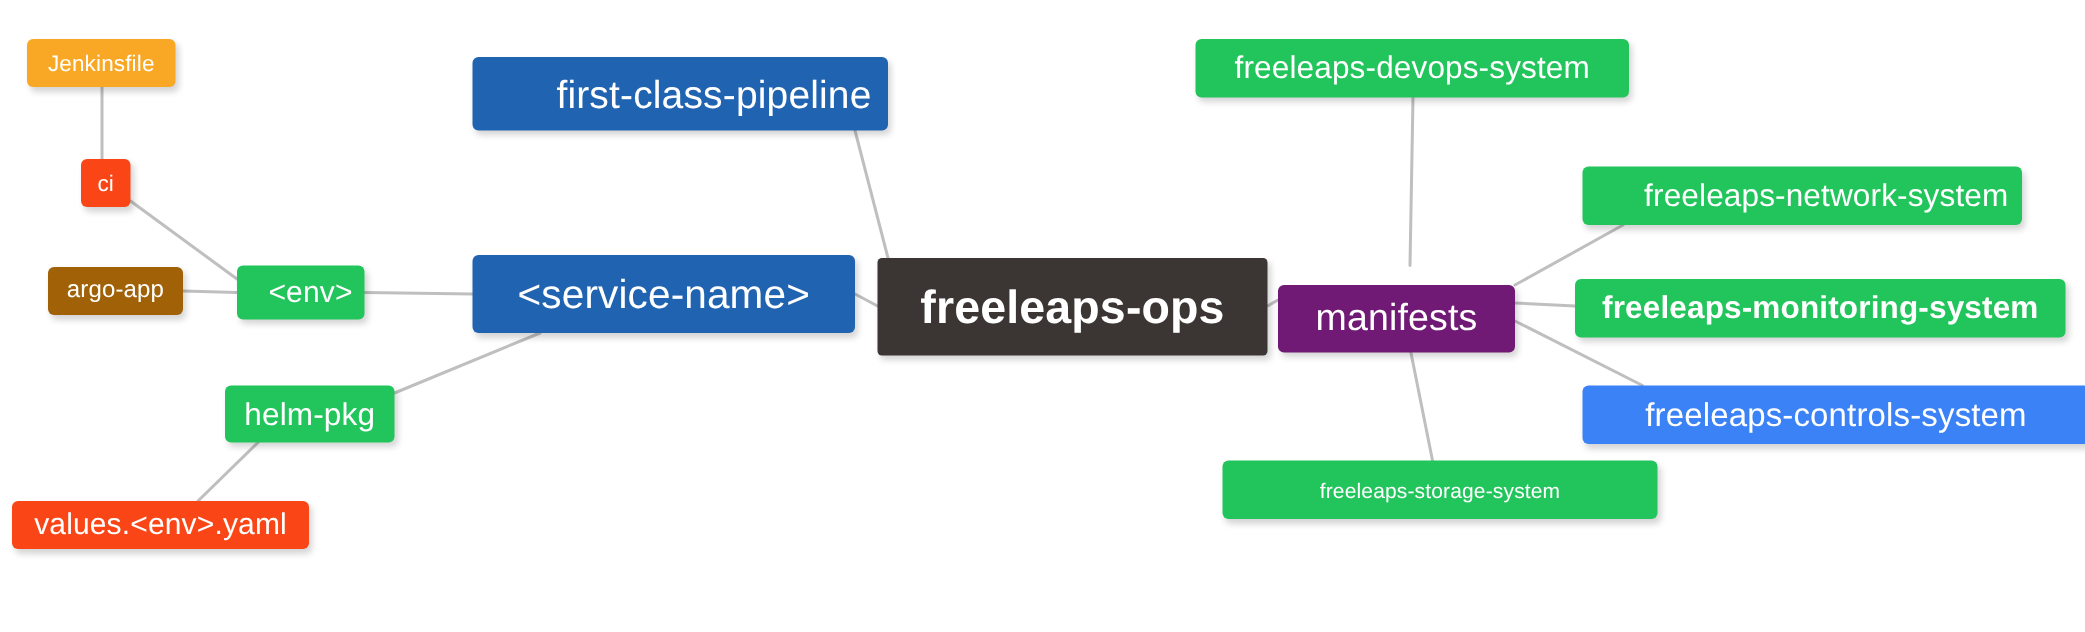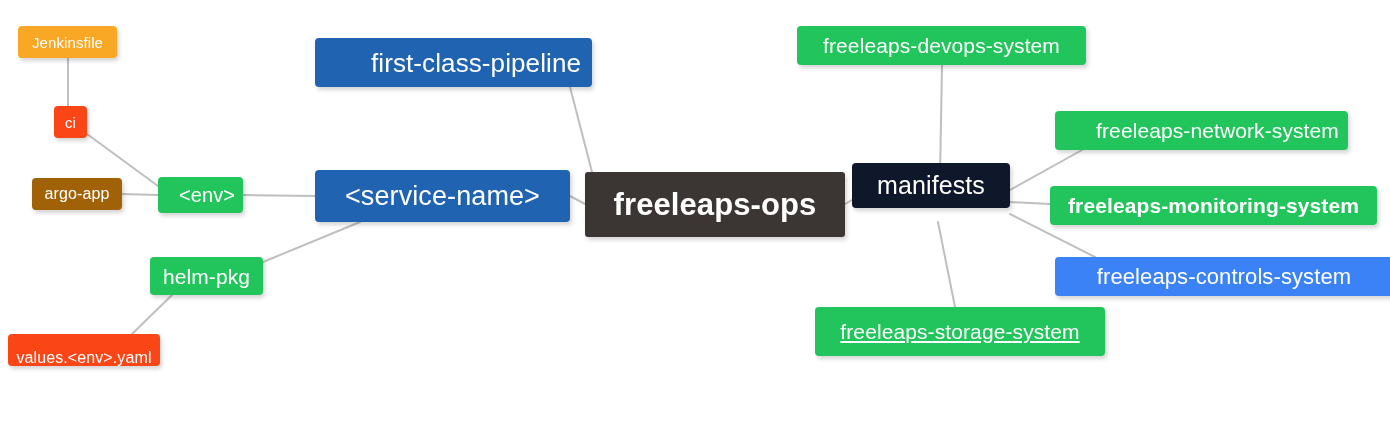--- a/index.html
+++ b/index.html
@@ -63,53 +63,53 @@
       <line x1="1010" y1="214" x2="1095" y2="257" stroke="#bfbfbf" stroke-width="2" stroke-linecap="round"></line>
       <line x1="938" y1="222" x2="955" y2="307" stroke="#bfbfbf" stroke-width="2" stroke-linecap="round"></line>
     </svg>
   <div id="node-layer">
       <div class="node root" style="left: 585px; top: 172px; width: 260px; height: 65px; background: rgb(59, 54, 51); font-size: 31px; font-weight: bold;">
         <span>freeleaps-ops</span>
       </div>
       <div class="node" style="left: 315px; top: 170px; width: 255px; height: 52px; background: rgb(32, 99, 176); font-size: 27px;">
         <span>&lt;service-name&gt;</span>
       </div>
-      <div class="node" style="left: 852px; top: 163px; width: 158px; height: 45px; background: #0f172a; font-size: 25px;">
+      <div class="node" style="left: 852px; top: 190px; width: 158px; height: 45px; background: #701a75; font-size: 25px;">
         <span>manifests</span>
       </div>
       <div class="node" style="left: 315px; top: 38px; width: 277px; height: 49px; background: rgb(32, 99, 176); font-size: 26px; padding-left: 45px;">
         <span>first-class-pipeline</span>
       </div>
       <div class="node" style="left: 158px; top: 177px; width: 85px; height: 36px; background: rgb(34, 197, 91); font-size: 20px; padding-left: 13px;">
         <span>&lt;env&gt;</span>
       </div>
       <div class="node" style="left: 150px; top: 257px; width: 113px; height: 38px; background: rgb(34, 197, 91); font-size: 21px;">
         <span>helm-pkg</span>
       </div>
       <div class="node" style="left: 18px; top: 26px; width: 99px; height: 32px; background: rgb(249, 168, 38); font-size: 15px;">
         <span>Jenkinsfile</span>
       </div>
       <div class="node" style="left: 54px; top: 106px; width: 33px; height: 32px; background: rgb(250, 70, 22); font-size: 15px;">
         <span>ci</span>
       </div>
       <div class="node" style="left: 32px; top: 178px; width: 90px; height: 32px; background: #a16207; font-size: 16px;">
         <span>argo-app</span>
       </div>
-      <div class="node" style="left: 8px; top: 334px; width: 152px; height: 32px; background: rgb(250, 70, 22); font-size: 16px; align-items: flex-end;">
+      <div class="node" style="left: 8px; top: 334px; width: 198px; height: 32px; background: rgb(250, 70, 22); font-size: 20px;">
         <span>values.&lt;env&gt;.yaml</span>
       </div>
       <div class="node" style="left: 797px; top: 26px; width: 289px; height: 39px; background: rgb(34, 197, 91); font-size: 21px;">
         <span>freeleaps-devops-system</span>
       </div>
       <div class="node" style="left: 1055px; top: 111px; width: 293px; height: 39px; background: rgb(34, 197, 91); font-size: 21px; padding-left: 32px;">
         <span>freeleaps-network-system</span>
       </div>
       <div class="node" style="left: 1050px; top: 186px; width: 327px; height: 39px; background: rgb(34, 197, 91); font-size: 21px; font-weight: bold;">
         <span>freeleaps-monitoring-system</span>
       </div>
       <div class="node" style="left: 1055px; top: 257px; width: 338px; height: 39px; background: #3b82f6; font-size: 22px;">
         <span>freeleaps-controls-system</span>
       </div>
-      <div class="node" style="left: 815px; top: 307px; width: 290px; height: 49px; background: rgb(34, 197, 91); font-size: 21px; text-decoration: underline;">
+      <div class="node" style="left: 815px; top: 307px; width: 290px; height: 39px; background: rgb(34, 197, 91); font-size: 14px;">
         <span>freeleaps-storage-system</span>
       </div>
     </div>
 </div>
 
 </body></html>

